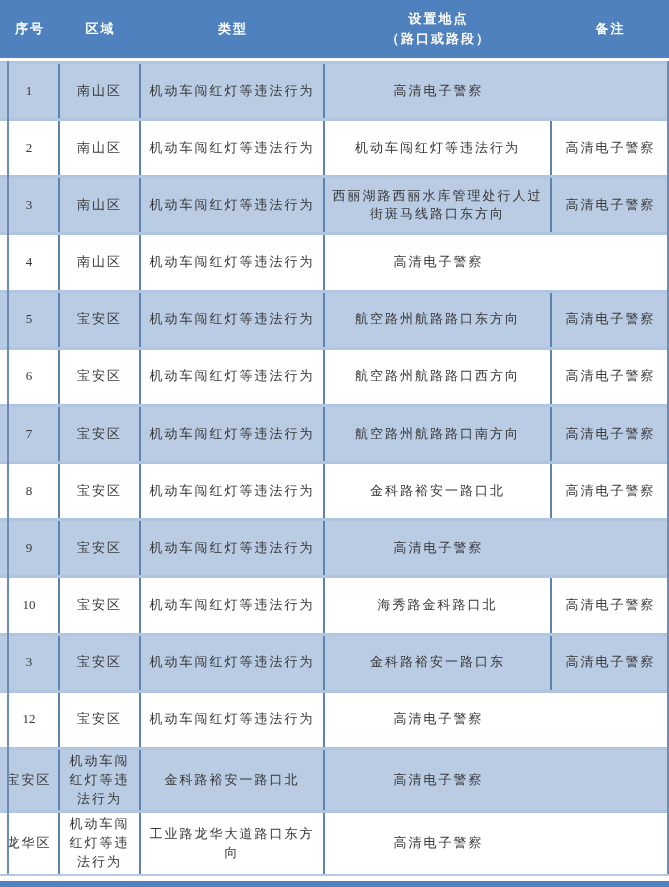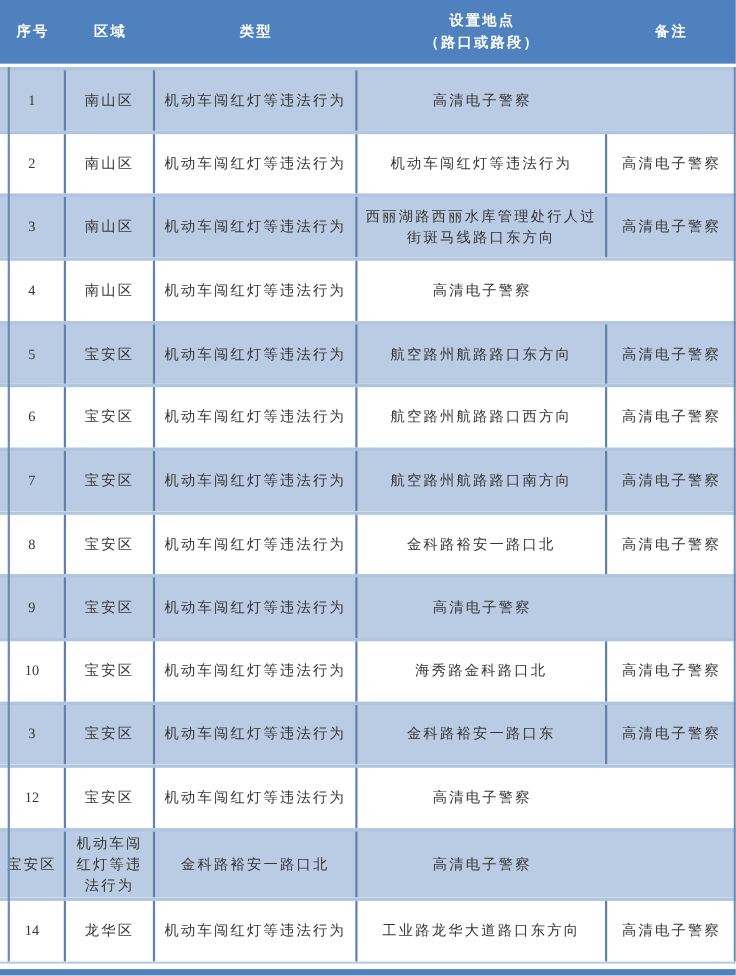--- a/index.html
+++ b/index.html
@@ -199,21 +199,20 @@
   </div>
 
   <div class="row alt">
     <div class="cell c1">宝安区</div>
     <div class="cell c2">机动车闯红灯等违法行为</div>
     <div class="cell c3">金科路裕安一路口北</div>
     <div class="cell c4">高清电子警察</div>
   </div>
 
   <div class="row plain">
-    <div class="cell c0">14</div>
     <div class="cell c1">龙华区</div>
     <div class="cell c2">机动车闯红灯等违法行为</div>
     <div class="cell c3">工业路龙华大道路口东方向</div>
     <div class="cell c4">高清电子警察</div>
   </div>
 </div>
 
     <div class="bottom-gap"></div>
     <div class="bottom-bar"></div>
 

